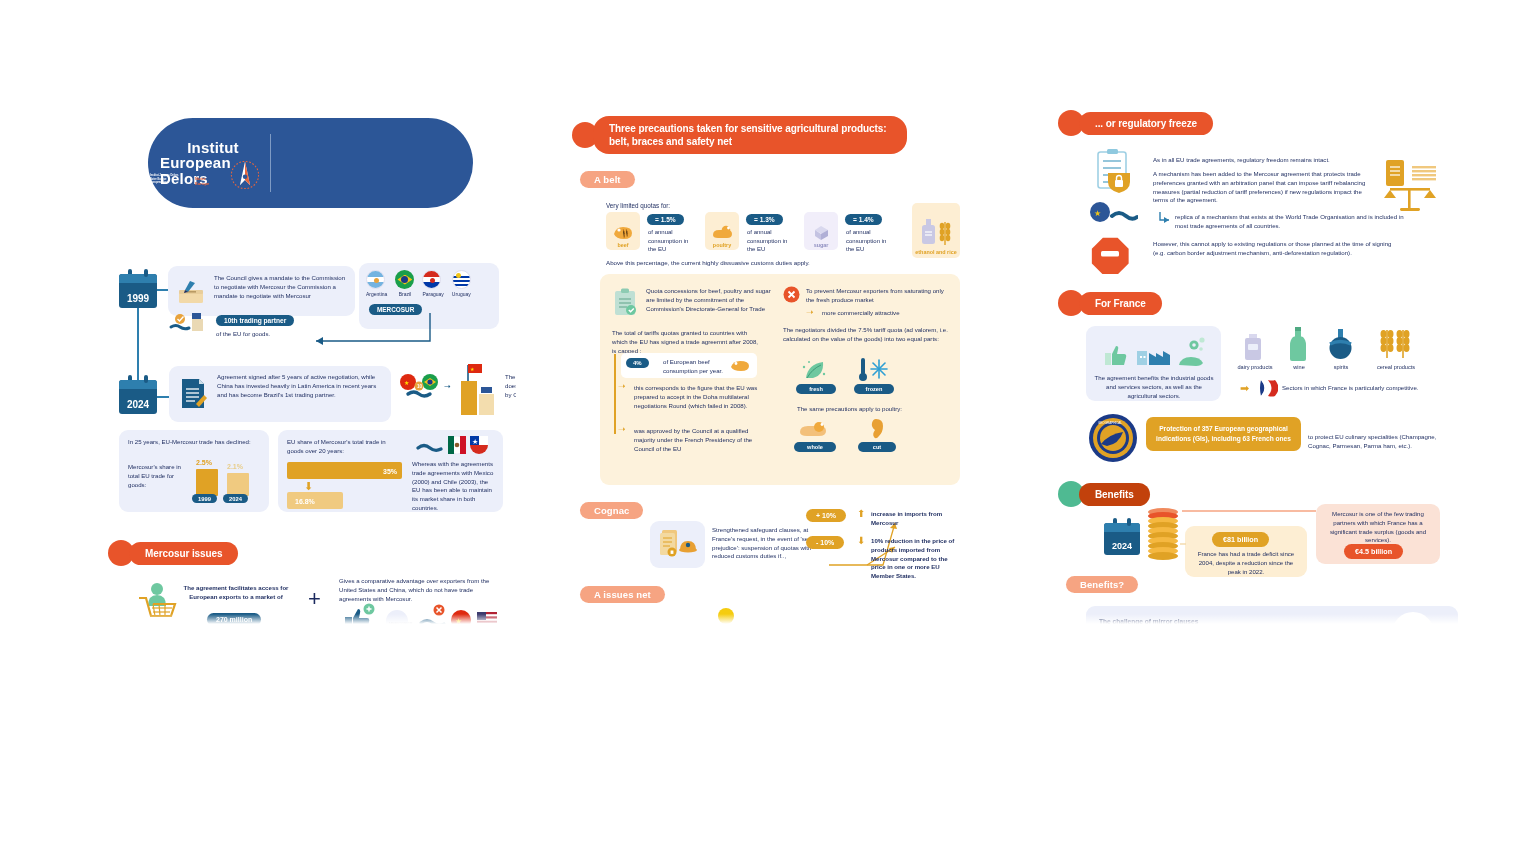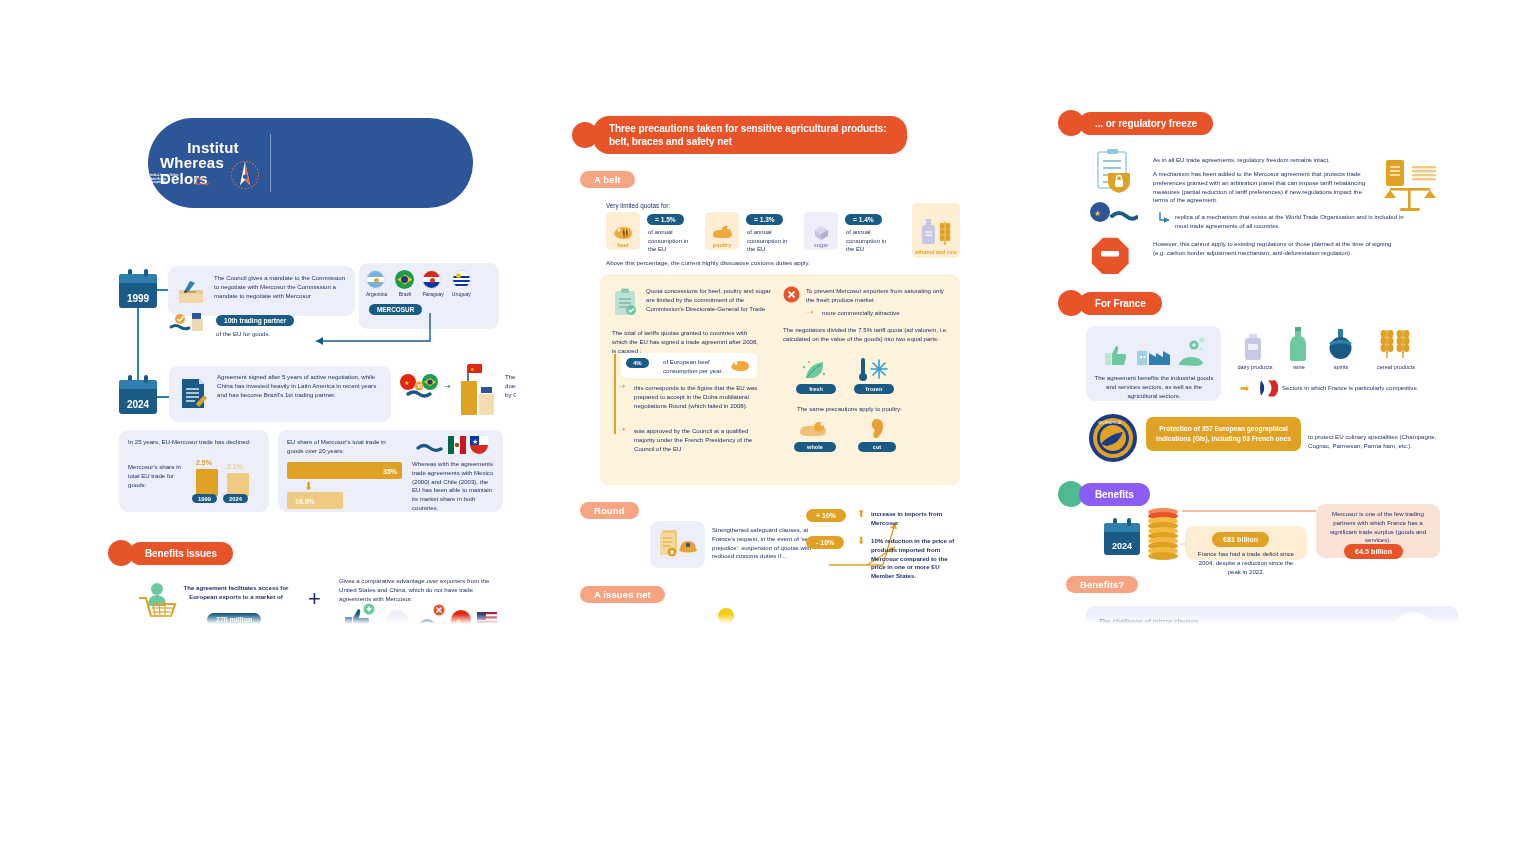--- a/index.html
+++ b/index.html
@@ -130,21 +130,21 @@
 </head>
 <body>
 
 <div class="stage">
 
   <div class="panel" id="panel-1">
 
     <div class="brand-banner">
       <div class="brand-logo">
         <div class="l1">Institut</div>
-        <div class="l2">Whereas</div>
+        <div class="l2">European</div>
         <div class="l3">Delors</div>
         <div class="brand-tag">Institut Jacques Delors<br>Notre Europe<br>Europeanism</div>
         <div class="brand-sub">Notre<br>Europe</div>
         <svg class="compass" viewBox="0 0 40 44">
           <circle cx="20" cy="22" r="16" fill="none" stroke="#e8663c" stroke-width="1.2" stroke-dasharray="2 2"></circle>
           <path d="M20 6 L26 34 L20 28 L14 34 Z" fill="#ffffff"></path>
           <path d="M20 6 L26 34 L20 28 Z" fill="#e8663c"></path>
           <circle cx="20" cy="24" r="2.6" fill="#2c5697"></circle>
         </svg>
       </div>
@@ -296,21 +296,21 @@
       </div>
       <div class="arrow-gold" style="left:26px; top:51px; font-size:11px; color:#e0a225;">⬇</div>
       <div class="bar" style="left:9px; top:62px; width:56px; height:17px; background:#f0ca80; border-radius:2px;">
         <div class="txt b" style="left:8px; top:5px; color:#fff; font-size:7px;">16.8%</div>
       </div>
       <div class="txt" style="left:134px; top:30px; width:84px;">Whereas with the agreements trade agreements with Mexico (2000) and Chile (2003), the EU has been able to maintain its market share in both countries.</div>
     </div>
 
     <div class="sec" style="left:0px; top:432px;">
       <div class="knob"></div>
-      <div class="pill">Benefits issues</div>
+      <div class="pill">Mercosur issues</div>
     </div>
 
     <svg style="position:absolute;left:28px;top:472px;width:44px;height:42px" viewBox="0 0 44 42">
       <circle cx="21" cy="9" r="6" fill="#6ec8a0"></circle>
       <path d="M12 26 q0 -11 9 -11 q9 0 9 11 z" fill="#6ec8a0"></path>
       <path d="M3 18 h7 l5 18 h20 l4 -12 h-22" stroke="#e0a225" stroke-width="2.2" fill="none"></path>
       <g stroke="#e0a225" stroke-width="1.2">
         <line x1="17" y1="24" x2="19" y2="36"></line>
           <line x1="23" y1="24" x2="24" y2="36"></line>
         <line x1="29" y1="24" x2="29" y2="36"></line>
@@ -490,21 +490,21 @@
         <circle cx="25" cy="4.5" r="1.4" fill="#fff"></circle>
       </svg>
       <div class="tagpill" style="left:194px; top:168px; width:42px;">whole</div>
 
       <svg style="position:absolute;left:268px;top:144px;width:20px;height:23px" viewBox="0 0 20 23">
         <path d="M8 1 q7 0 7 7 q0 6 -4 10 q-3 4 -5 1 q-2 -3 1 -7 q-4 -3 -3 -7 q1 -4 4 -4z" fill="#e8a033"></path>
       </svg>
       <div class="tagpill" style="left:258px; top:168px; width:38px;">cut</div>
     </div>
 
-    <div class="subsec" style="left:8px; top:394px;">Round</div>
+    <div class="subsec" style="left:8px; top:394px;">Cognac</div>
 
     <div class="card" style="left:78px; top:413px; width:55px; height:47px;">
       <svg style="position:absolute;left:8px;top:7px;width:40px;height:34px" viewBox="0 0 40 34">
         <rect x="4" y="2" width="15" height="22" rx="1.5" fill="#f0c87e"></rect>
         <rect x="2" y="5" width="15" height="22" rx="1.5" fill="#f3d9a0"></rect>
         <g stroke="#e0a225" stroke-width="1">
             <line x1="5" y1="10" x2="14" y2="10"></line>
             <line x1="5" y1="14" x2="14" y2="14"></line>
             <line x1="5" y1="18" x2="12" y2="18"></line>
           </g>
@@ -681,47 +681,47 @@
       <path d="M13 31 q8 -10 22 -12 q-4 12 -16 14 z" fill="#1b3a87"></path>
       <g fill="#fff" font-size="3">
           <text x="10" y="11">GEOGRAPHICAL</text>
         </g>
     </svg>
     <div class="chip gold" style="left:88px; top:309px; width:155px; padding:7px 10px; font-size:6.6px; line-height:1.5; text-align:center; white-space:normal; border-radius:7px;">Protection of 357 European geographical indications (GIs), including 63 French ones</div>
     <div class="txt" style="left:250px; top:325px; width:148px;">to protect EU culinary specialities (Champagne, Cognac, Parmesan, Parma ham, etc.).</div>
 
     <div class="sec" style="left:0px; top:373px;">
       <div class="knob" style="background:#4fba92;"></div>
-      <div class="pill" style="background:#8b5cf6;">Benefits</div>
+      <div class="pill" style="background:#c2410c;">Benefits</div>
     </div>
 
     <div class="cal" style="left:46px; top:415px; width:36px; height:32px;">
       <div class="top"></div>
       <span style="font-size:9px;">2024</span>
     </div>
 
     <svg style="position:absolute;left:88px;top:397px;width:34px;height:62px" viewBox="0 0 34 62">
       <ellipse cx="17" cy="7" rx="15" ry="4" fill="#f08a5d"></ellipse>
       <ellipse cx="17" cy="11" rx="15" ry="4" fill="#e8542a"></ellipse>
       <ellipse cx="17" cy="16" rx="15" ry="4" fill="#f5b841"></ellipse>
       <ellipse cx="17" cy="21" rx="15" ry="4" fill="#e0a225"></ellipse>
       <ellipse cx="17" cy="26" rx="15" ry="4" fill="#f5b841"></ellipse>
       <ellipse cx="17" cy="31" rx="15" ry="4" fill="#e0a225"></ellipse>
       <ellipse cx="17" cy="36" rx="15" ry="4" fill="#f5b841"></ellipse>
       <ellipse cx="17" cy="41" rx="15" ry="4" fill="#e0a225"></ellipse>
       <ellipse cx="17" cy="46" rx="15" ry="4" fill="#f5b841"></ellipse>
       <ellipse cx="17" cy="51" rx="15" ry="4" fill="#e0a225"></ellipse>
     </svg>
 
-    <div class="card cream" style="left:127px; top:418px; width:122px; height:34px;">
+    <div class="card cream" style="left:127px; top:418px; width:122px; height:51px;">
       <div class="chip gold" style="left:27px; top:6px; font-size:7.2px; padding:3px 11px; border-radius:8px;">€81 billion</div>
       <div class="txt c" style="left:7px; top:24px; width:108px;">France has had a trade deficit since 2004, despite a reduction since the peak in 2022.</div>
     </div>
 
-    <div class="card peach" style="left:258px; top:396px; width:124px; height:54px;">
+    <div class="card peach" style="left:258px; top:396px; width:124px; height:60px;">
       <div class="txt c" style="left:6px; top:6px; width:112px;">Mercosur is one of the few trading partners with which France has a significant trade surplus (goods and services).</div>
       <div class="chip orange" style="left:28px; top:40px; font-size:7.2px; padding:3px 11px; border-radius:8px;">€4.5 billion</div>
     </div>
 
     <svg style="position:absolute;left:100px;top:398px;width:166px;height:62px" viewBox="0 0 166 62">
       <path d="M24 5 L158 5" stroke="#f6a482" stroke-width="1.4" fill="none"></path>
       <path d="M22 38 L28 38" stroke="#f2d9a8" stroke-width="1.4" fill="none"></path>
     </svg>
 
     <div class="subsec" style="left:8px; top:468px;">Benefits?</div>

